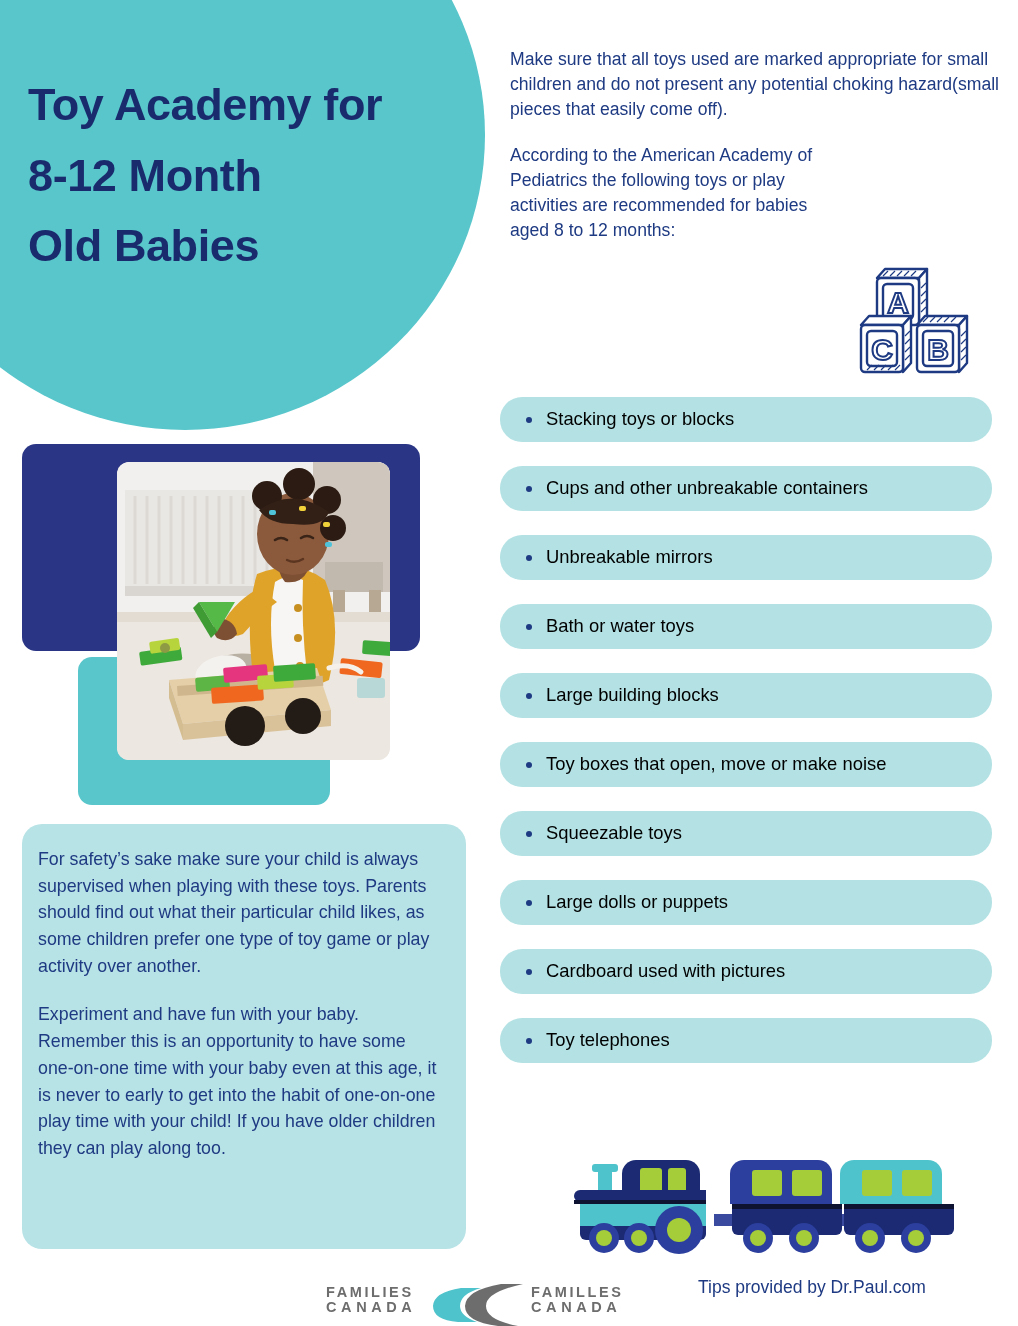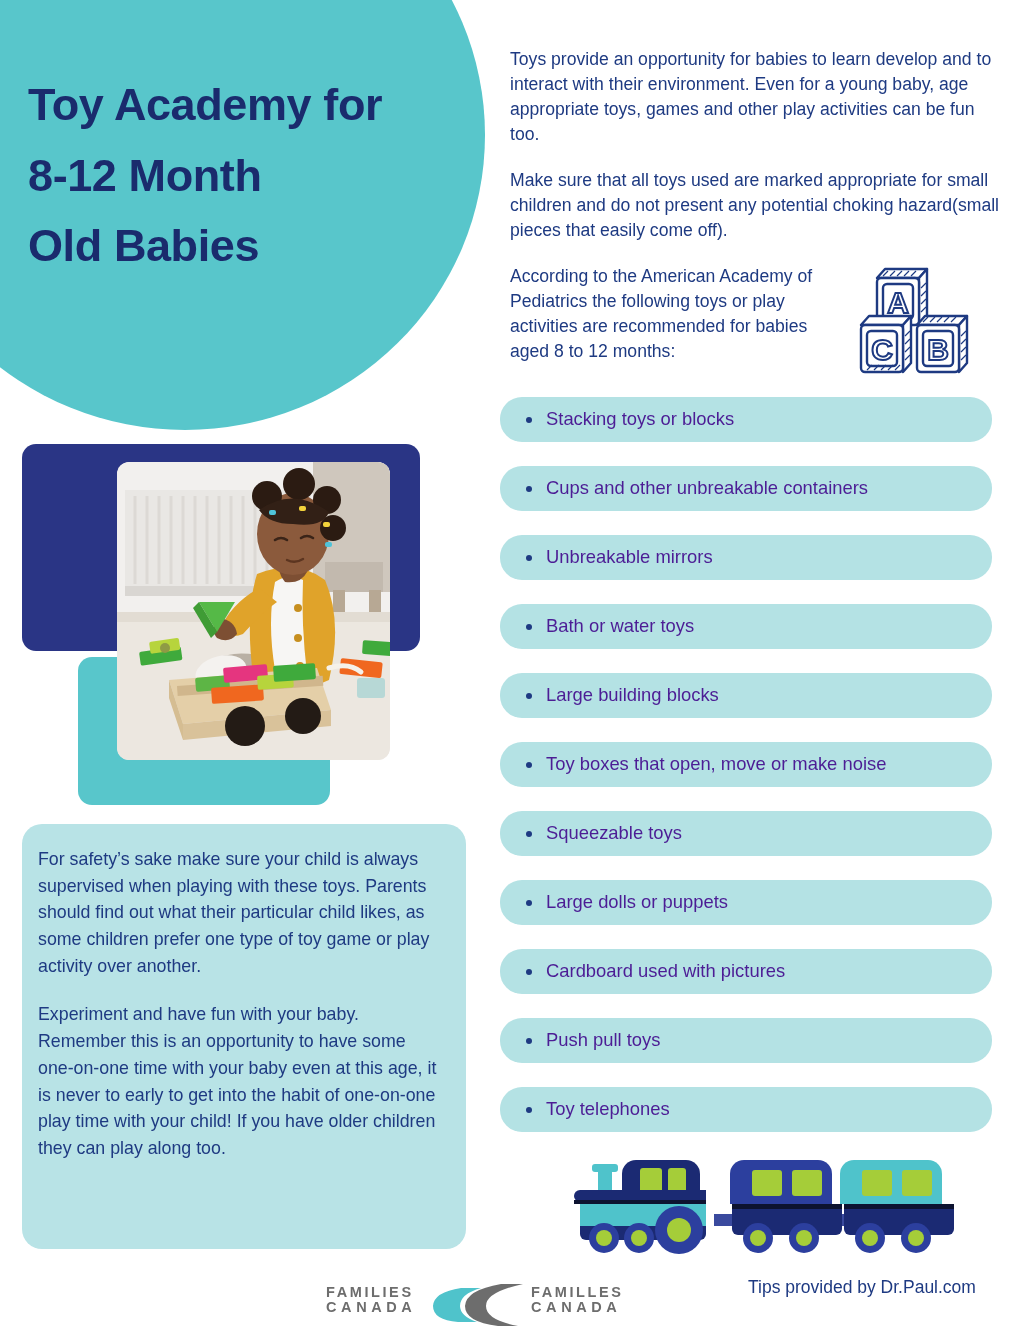--- a/index.html
+++ b/index.html
@@ -132,21 +132,21 @@
   }
   .pill .bullet {
     width: 6px;
     height: 6px;
     border-radius: 50%;
     background: #1e3a82;
     flex: 0 0 auto;
     margin-right: 14px;
   }
   .pill .pill-text {
-    color: #4c1d95;
+    color: #000000;
     font-size: 18.4px;
     line-height: 1;
     white-space: nowrap;
   }
 
   
   .train {
     position: absolute;
     left: 566px;
     top: 1148px;
@@ -158,42 +158,41 @@
   .footer-logo {
     position: absolute;
     left: 326px;
     top: 1268px;
     width: 345px;
     height: 48px;
     margin-top: 12px;
   }
   .footer-credit {
     position: absolute;
-    left: 748px;
+    left: 698px;
     top: 1277px;
     color: #1e3a82;
     font-size: 17.5px;
     white-space: nowrap;
   }
 </style>
 </head>
 <body>
 
 <div id="page">
 
   <div class="hero-blob"></div>
 
   <div class="hero-title">
     <div>Toy Academy for</div>
     <div>8-12 Month</div>
     <div>Old Babies</div>
   </div>
 
   <div class="intro">
-    <p>Toys provide an opportunity for babies to learn develop and to interact with their environment. Even for a young baby, age appropriate toys, games and other play activities can be fun too.</p>
     <p>Make sure that all toys used are marked appropriate for small children and do not present any potential choking hazard(small pieces that easily come off).</p>
     <p class="narrow">According to the American Academy of Pediatrics the following toys or play activities are recommended for babies aged 8 to 12 months:</p>
   </div>
 
   <div class="abc-blocks">
     <svg viewBox="0 0 135 125" width="135" height="125" aria-hidden="true">
       <g fill="none" stroke="#1e3a82" stroke-width="2.4" stroke-linejoin="round">
 
         <path d="M22 20 L30 11 L72 11 L64 20 Z" fill="#ffffff"></path>
         <path d="M64 20 L72 11 L72 58 L64 67 Z" fill="#ffffff"></path>
@@ -362,24 +361,20 @@
     <div class="pill">
       <span class="bullet"></span>
       <span class="pill-text">Large dolls or puppets</span>
     </div>
     <div class="pill">
       <span class="bullet"></span>
       <span class="pill-text">Cardboard used with pictures</span>
     </div>
     <div class="pill">
       <span class="bullet"></span>
-      <span class="pill-text">Push pull toys</span>
-    </div>
-    <div class="pill">
-      <span class="bullet"></span>
       <span class="pill-text">Toy telephones</span>
     </div>
   </div>
 
   <div class="train">
     <svg viewBox="0 0 400 115" width="400" height="115" aria-hidden="true">
 
       <rect x="148" y="66" width="30" height="12" fill="#3a4a9e"></rect>
       <rect x="262" y="66" width="24" height="12" fill="#3a4a9e"></rect>
 

